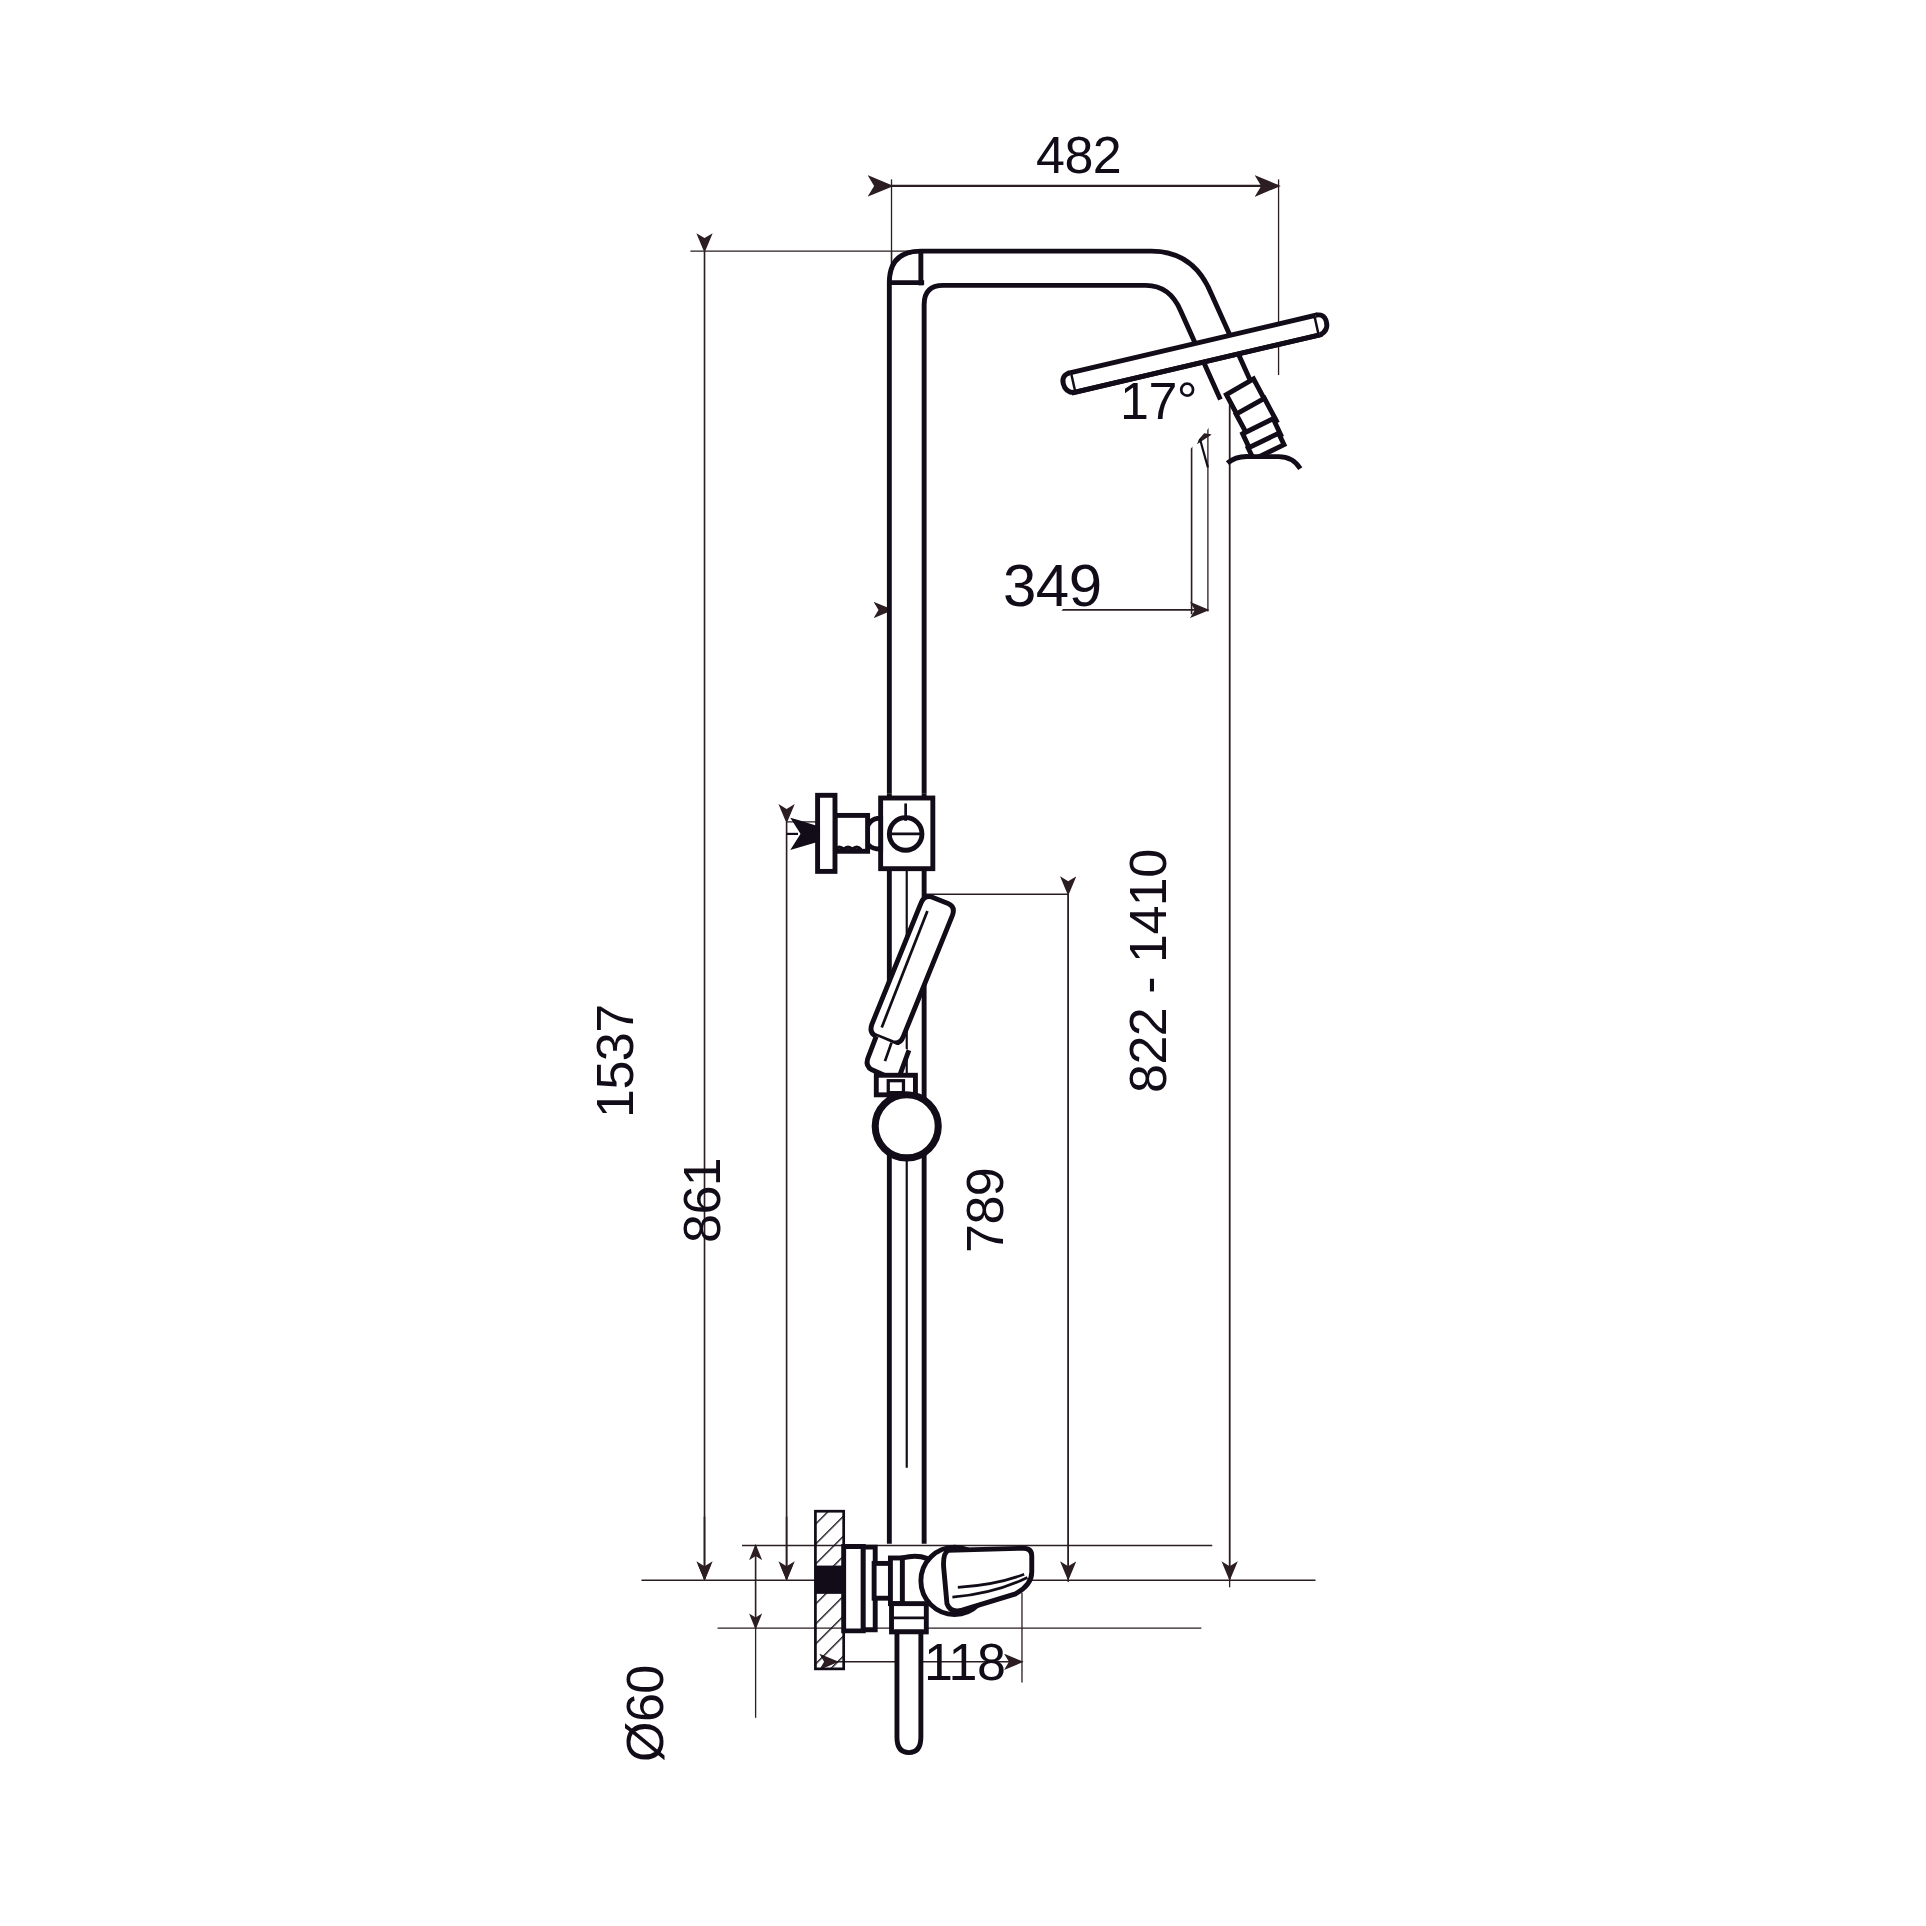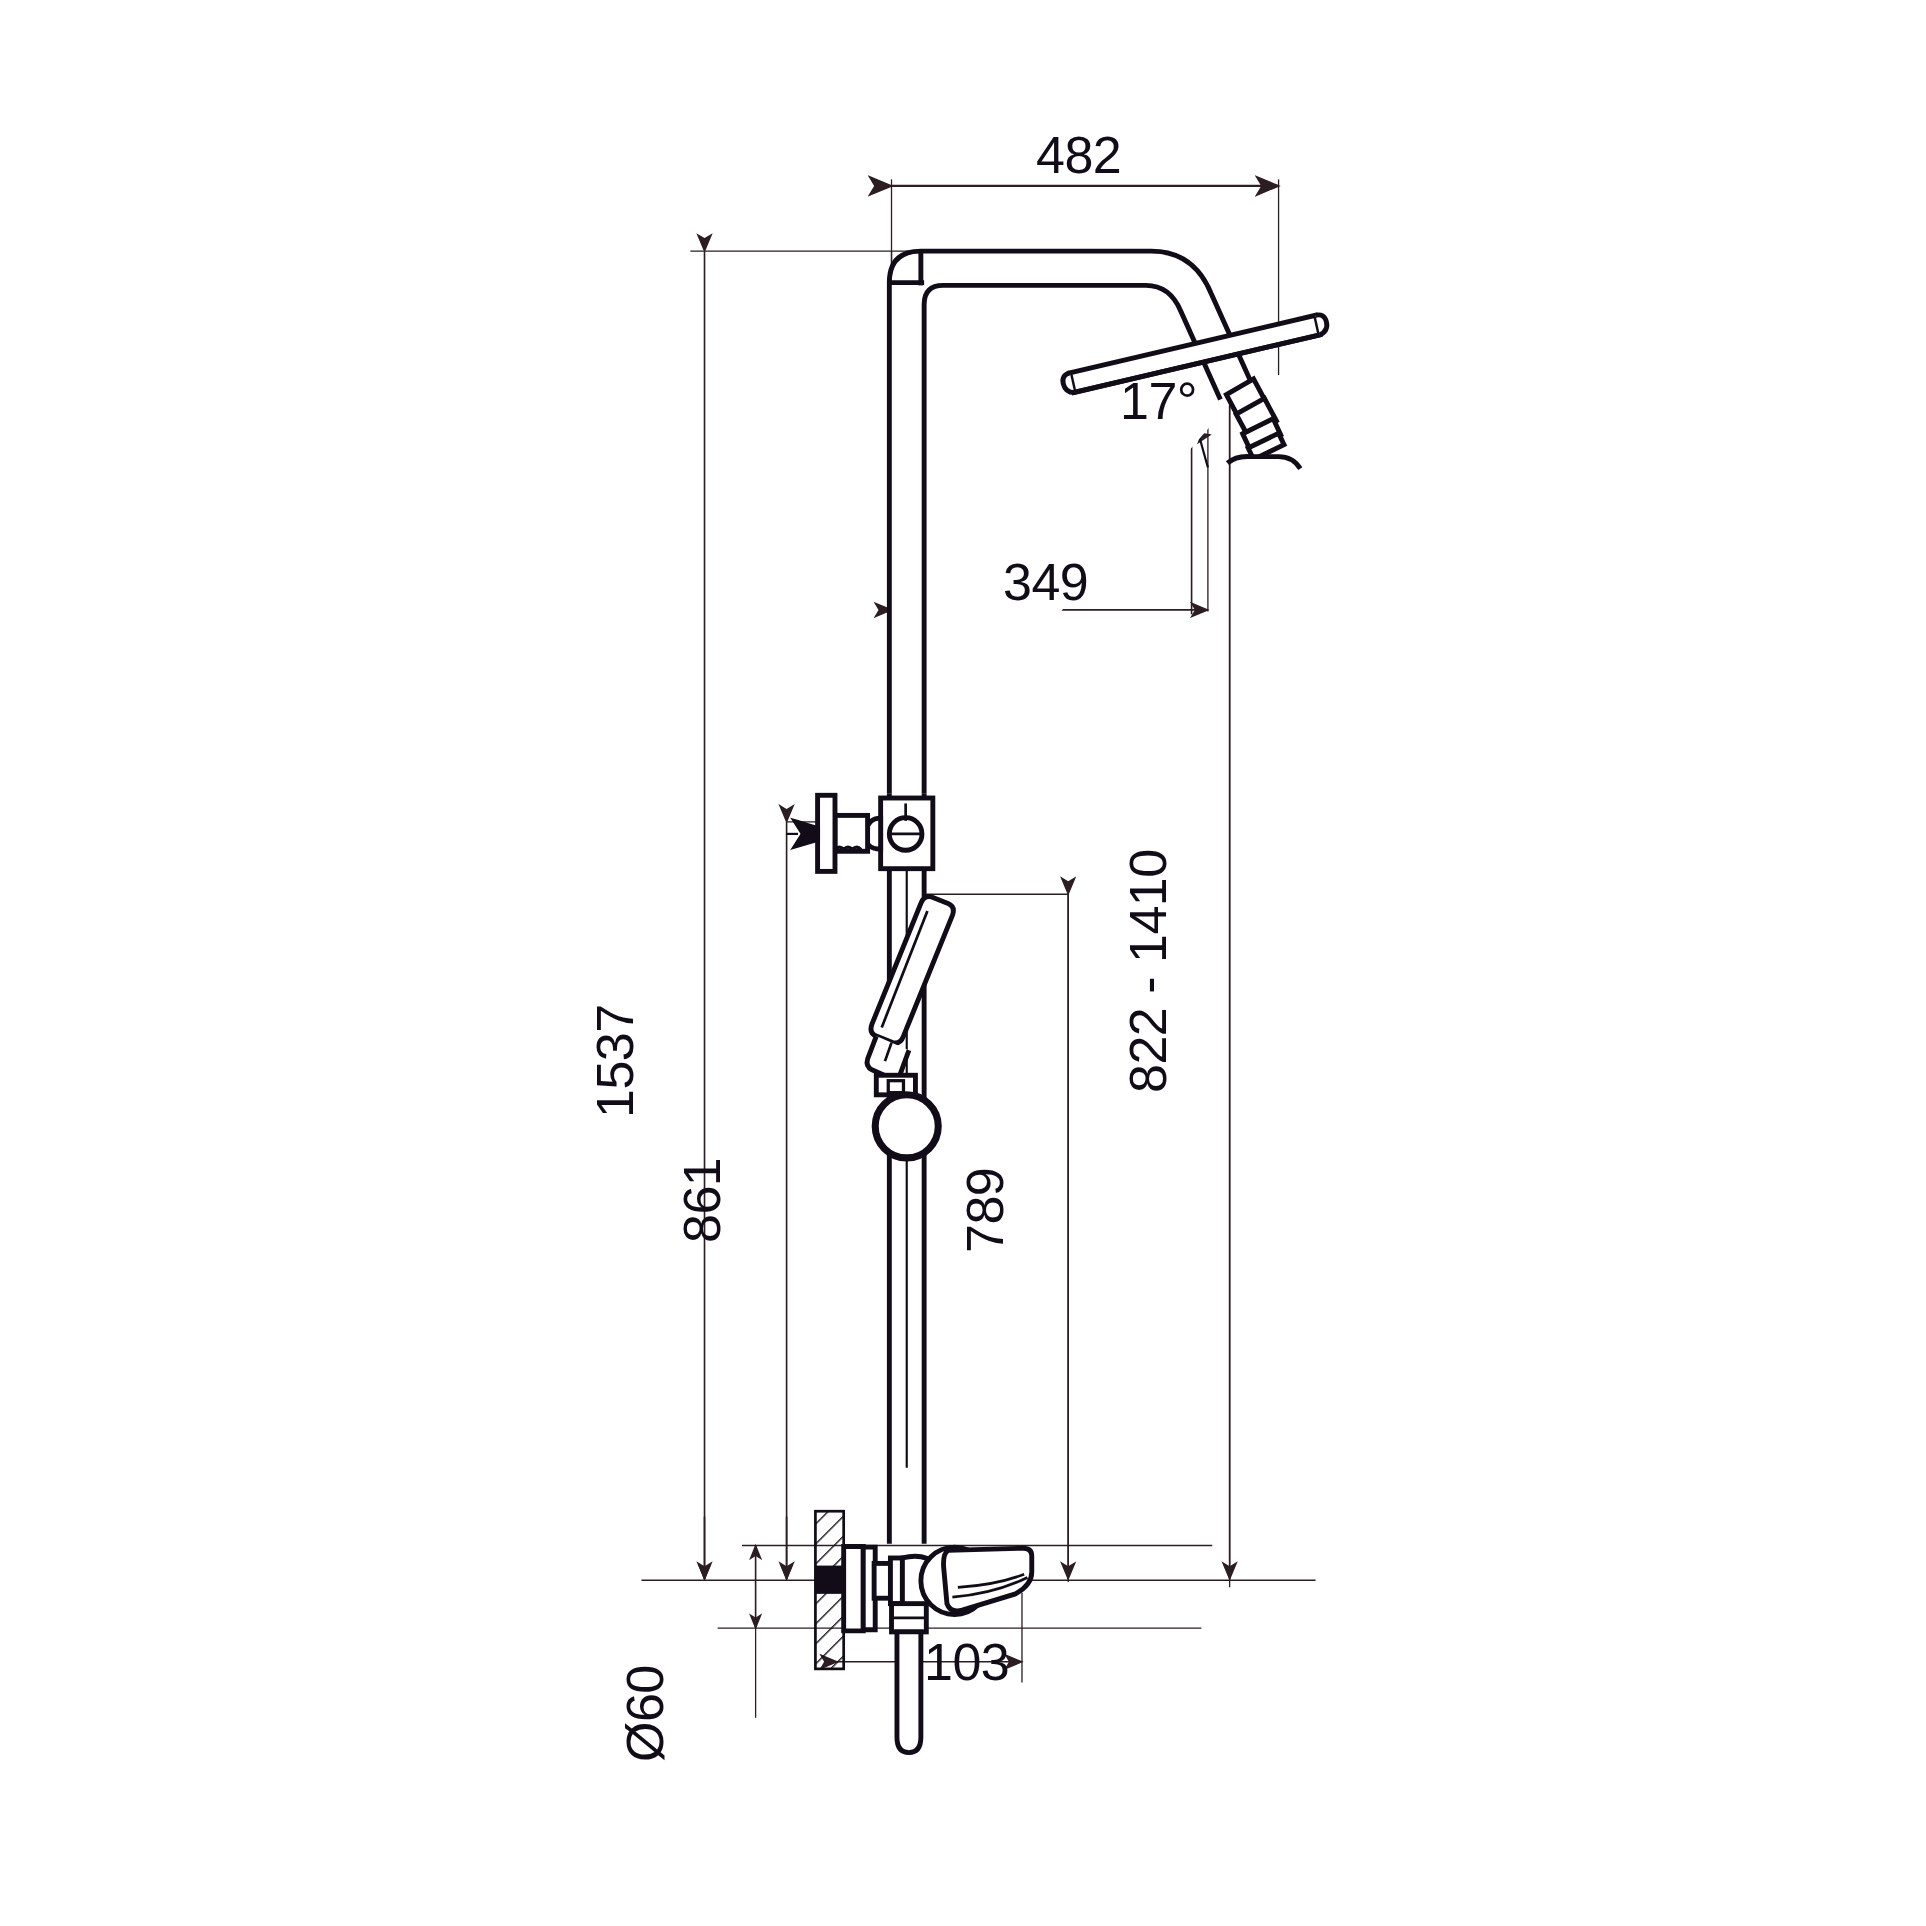--- a/index.html
+++ b/index.html
@@ -266,23 +266,23 @@
                  Q1694,3224 1694,3196
                  L1694,3002 Z"></path>
         <line x1="1640" y1="2976" x2="1704" y2="2976" stroke-width="5"></line>
       </g>
 
     </g>
   </svg>
 
   <div class="dimlabel" style="left:1036px;top:129px;font-size:52px;">482</div>
 
-  <div class="dimlabel" style="left:1003px;top:556px;font-size:52px;">349</div>
-
-  <div class="dimlabel" style="left:924px;top:1636px;font-size:52px;">103</div>
+  <div class="dimlabel" style="left:1003px;top:556px;font-size:60px;">349</div>
+
+  <div class="dimlabel" style="left:924px;top:1636px;font-size:52px;">118</div>
 
   <div class="dimlabel rot90" style="left:641px;top:1066px;font-size:52px;">1537</div>
 
   <div class="dimlabel rot90" style="left:728px;top:1191px;font-size:52px;">861</div>
 
   <div class="dimlabel rot90" style="left:1011px;top:1201px;font-size:52px;">789</div>
 
   <div class="dimlabel rot90" style="left:1174px;top:1041px;font-size:52px;">822 - 1410</div>
 
   <div class="dimlabel rot90" style="left:671px;top:1710px;font-size:52px;">Ø60</div>

